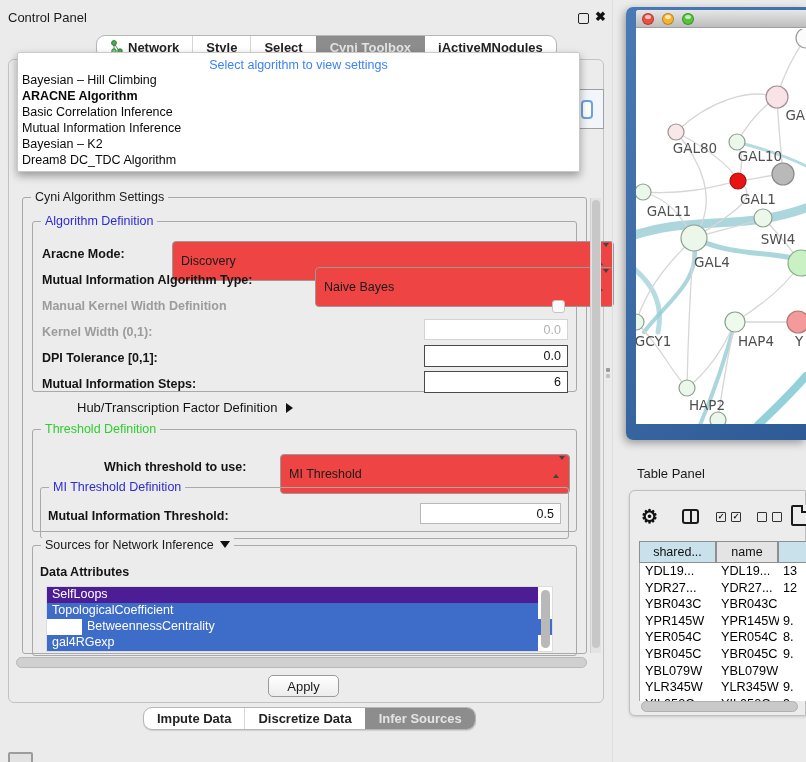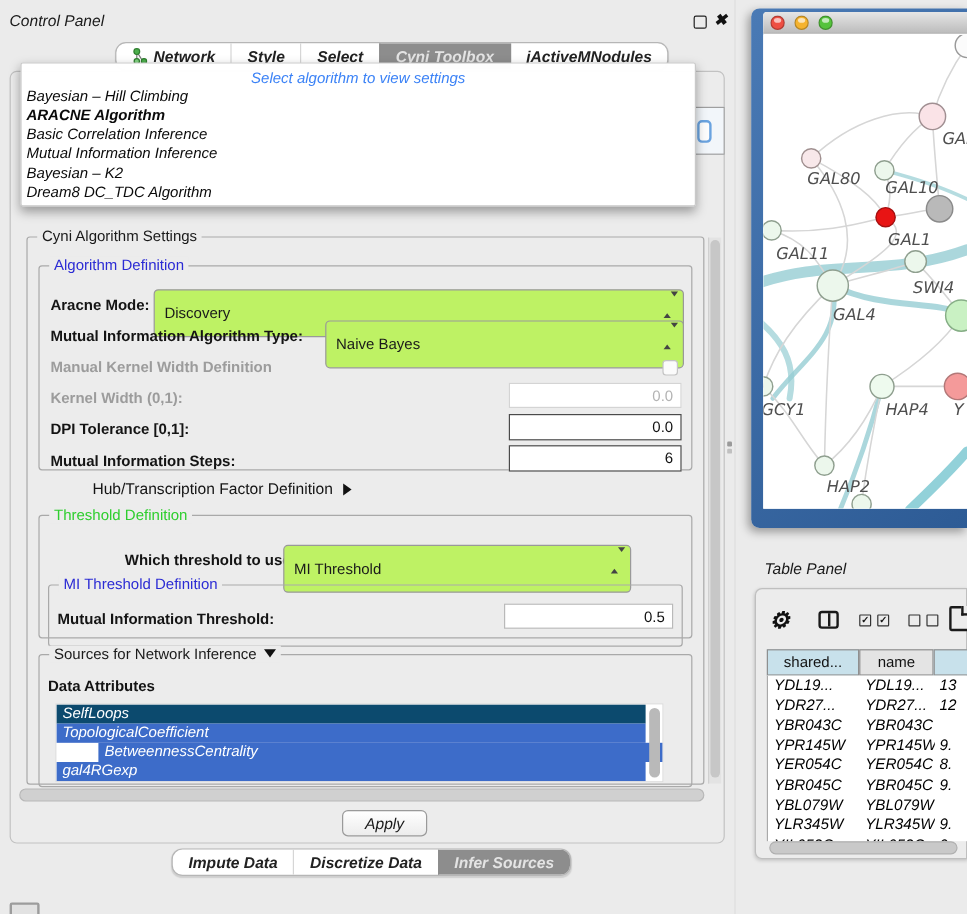--- a/index.html
+++ b/index.html
@@ -3,21 +3,21 @@
 <meta charset="utf-8">
 <style>
   * { margin:0; padding:0; box-sizing:border-box; }
   html,body { width:806px; height:762px; overflow:hidden; }
   body {
     position:relative;
     background:#ebebeb;
     font-family:"Liberation Sans", sans-serif;
     color:#1a1a1a;
   }
-  .abs { position:absolute;font-style:italic; }
+  .abs { position:absolute; }
 
   
   .cp-title { left:8px; top:10px; font-size:13px; color:#1a1a1a; }
   .float-icon { left:578px; top:13px; width:11px; height:11px; border:1.6px solid #222; border-radius:2px; background:transparent; }
   .close-icon { left:595px; top:9px; font-size:13px; font-weight:bold; color:#111; }
 
   
   .tabbar {
     display:inline-flex; align-items:stretch; height:24px;
     background:#fff; border:1px solid #b6b6b6; border-radius:9px; overflow:hidden;
@@ -48,22 +48,22 @@
   
   .fs { position:absolute; border:1px solid #a9a9a9; border-radius:3px; }
   .fs > .legend { position:absolute; top:-8px; left:8px; background:#ececec; padding:0 4px; font-size:12.5px; white-space:nowrap; }
   .legend.blue { color:#2b2bd4; }
   .legend.green { color:#2ece2e; }
 
   .lbl { position:absolute; font-size:12.5px; font-weight:bold; color:#141414; white-space:nowrap; }
   .lbl.disabled { color:#9c9c9c; }
   .lbl.plain { font-weight:normal; font-size:13px;margin-left:35px; }
 
-  .combo { position:absolute; height:40px; background:#bef264; border:1px solid #999; border-radius:4px;
-    font-size:12.5px; display:flex; align-items:center; padding-left:8px; }
+  .combo { position:absolute; height:40px; background:#ef4444; border:1px solid #999; border-radius:4px;
+    font-size:12.5px; display:flex; align-items:center; padding-left:8px;margin-left:44px; }
   .stepper { position:absolute; right:5px; top:5px; width:11px; }
   .tri-up { width:0; height:0; border-left:3.5px solid transparent; border-right:3.5px solid transparent; border-bottom:4.5px solid #444; margin:0 auto 2px; }
   .tri-down { width:0; height:0; border-left:3.5px solid transparent; border-right:3.5px solid transparent; border-top:4.5px solid #444; margin:0 auto; }
 
   .num-input { position:absolute; height:21px; border:1px solid #b9b9b9; background:#fff; font-size:12.5px;
     text-align:right; padding:0 6px; font-family:"Liberation Sans", sans-serif; color:#111; }
   .num-input.disabled { color:#b3b3b3; border-color:#d4d4d4; }
   .num-input.strong { border:1.5px solid #4a4a4a; height:22px; }
 
   .cp-checkbox { position:absolute; width:13px; height:13px; border:1px solid #c4c4c4; border-radius:3px; background:#fbfbfb; }
@@ -76,21 +76,21 @@
   .attr-item { height:15.9px; line-height:15.9px; background:#3d6cc9; color:#fff; font-size:12.5px; padding-left:5px; width:calc(100% - 14px); white-space:nowrap; }
   .attr-scroll { position:absolute; right:2px; top:3px; width:9px; height:58px; background:#b9b9b9; border-radius:5px; }
 
   
   .vscroll { left:590px; top:198px; width:11px; height:455px; background:#e3e3e3; border-left:1px solid #d0d0d0; }
   .vscroll .thumb { position:absolute; left:1px; top:2px; width:8px; height:448px; background:#c7c7c7; border-radius:5px; }
   .hscroll { left:16px; top:657px; width:571px; height:11px; }
   .hscroll .thumb { width:100%; height:100%; background:#d0d0d0; border:1px solid #b8b8b8; border-radius:6px; }
 
   .apply-btn { left:268px; top:675px; width:71px; height:22px; border:1px solid #9a9a9a; border-radius:5px;
-    background:linear-gradient(#ffffff,#ececec); font-size:13px; display:flex; align-items:center; justify-content:center;margin-left:17px; }
+    background:linear-gradient(#ffffff,#ececec); font-size:13px; display:flex; align-items:center; justify-content:center; }
 
   
   .v-divider { left:612px; top:0; width:1px; height:762px; background:#dedede; }
   .grip { left:606px; top:368px; width:5px; height:11px; }
   .grip::before { content:""; display:block; width:4px; height:4px; background:#9a9a9a; border-radius:1px; margin-bottom:2px; }
   .grip::after  { content:""; display:block; width:4px; height:4px; background:#c0c0c0; border-radius:1px; }
 
   
   .net-frame { left:626px; top:7px; width:180px; height:433px;
     background:linear-gradient(135deg,#4a7ab5,#2d5b95); border-radius:7px 0 0 7px; box-shadow:-2px 3px 8px rgba(0,0,0,.35); }
@@ -225,21 +225,21 @@
 </div>
 <div class="lbl" style="left:48px; top:509px;">Mutual Information Threshold:</div>
 <input class="num-input" style="left: 420px; top: 503px; width: 141px;" readonly="" value="0.5">
 
 <div class="fs" style="left:32px; top:545px; width:545px; height:111px;">
   <span class="legend"><span>Sources for Network Inference</span><span class="tri-dn-black"></span></span>
 </div>
 <div class="lbl" style="left:40px; top:565px;">Data Attributes</div>
 <div class="abs attr-list">
   <div>
-      <div class="attr-item" style="background: #0c4a6e;">SelfLoops</div>
+      <div class="attr-item" style="background: #4c1d95;">SelfLoops</div>
       <div class="attr-item" style="background: rgb(61, 108, 201);">TopologicalCoefficient</div>
       <div class="attr-item" style="background: rgb(61, 108, 201); margin-left: 35px;">BetweennessCentrality</div>
       <div class="attr-item" style="background: rgb(61, 108, 201);">gal4RGexp</div>
     </div>
   <div class="attr-scroll"></div>
 </div>
 
 <div class="abs vscroll">
     <div class="thumb"></div>
   </div>

